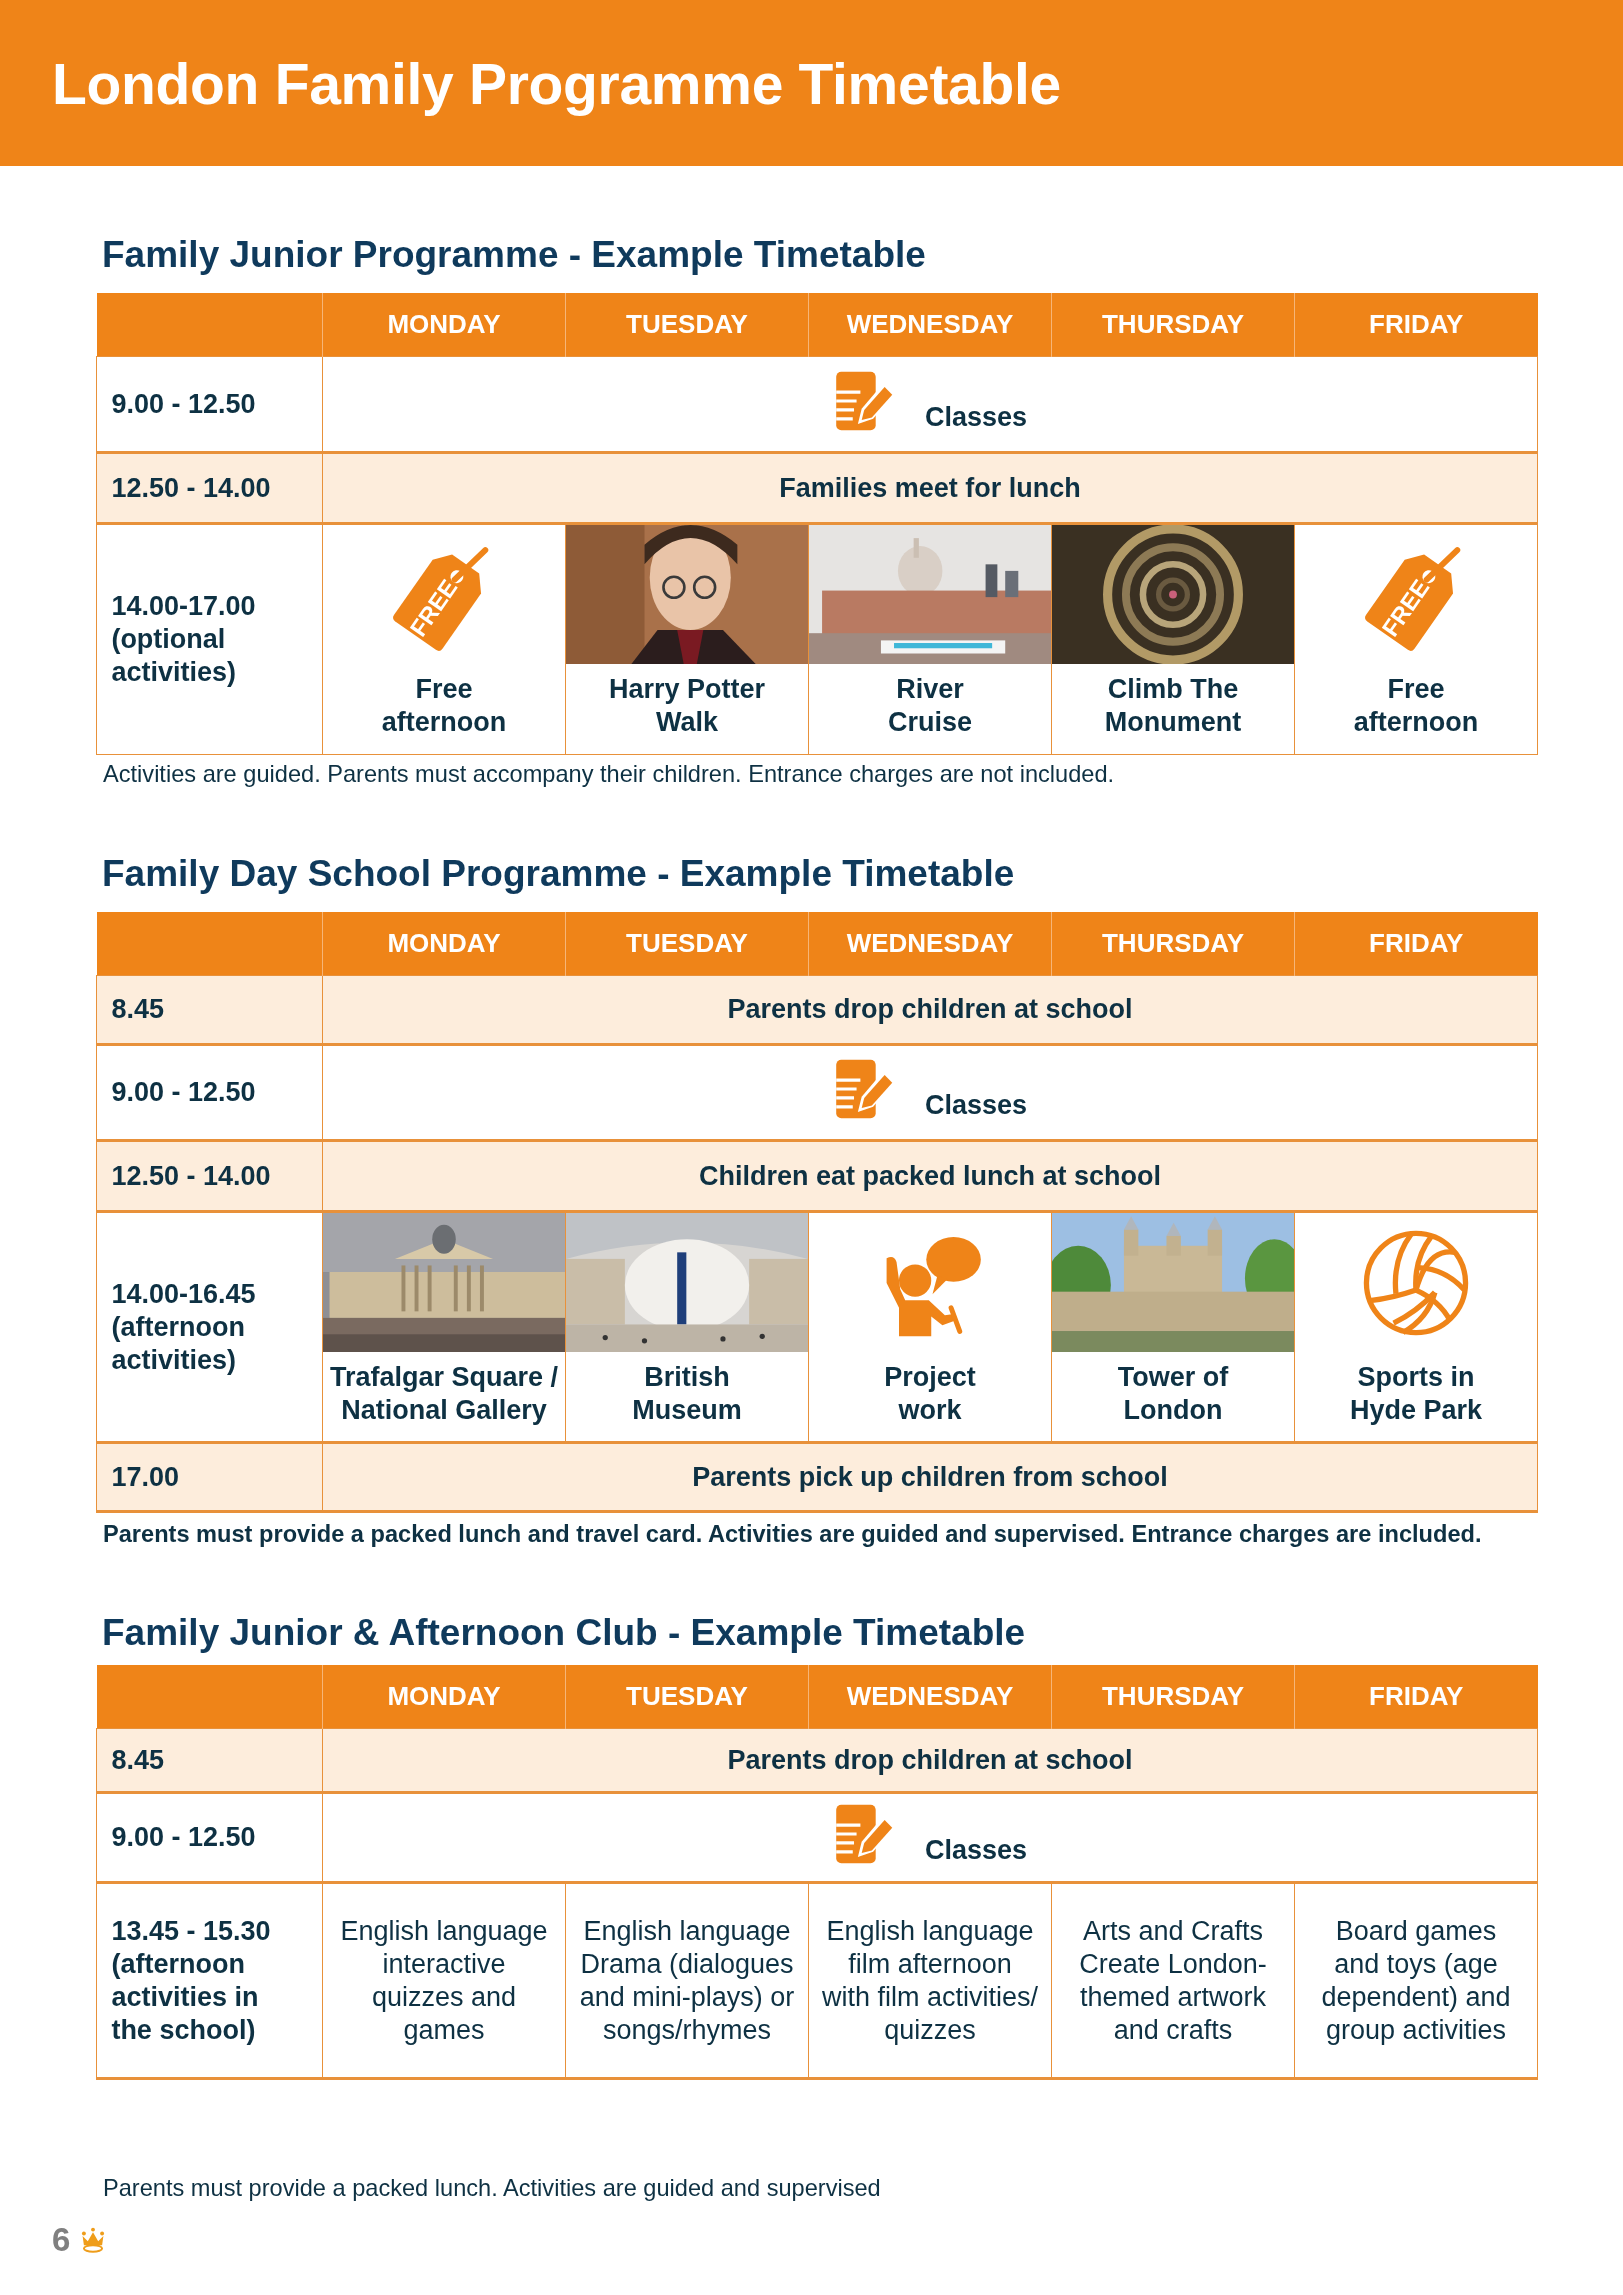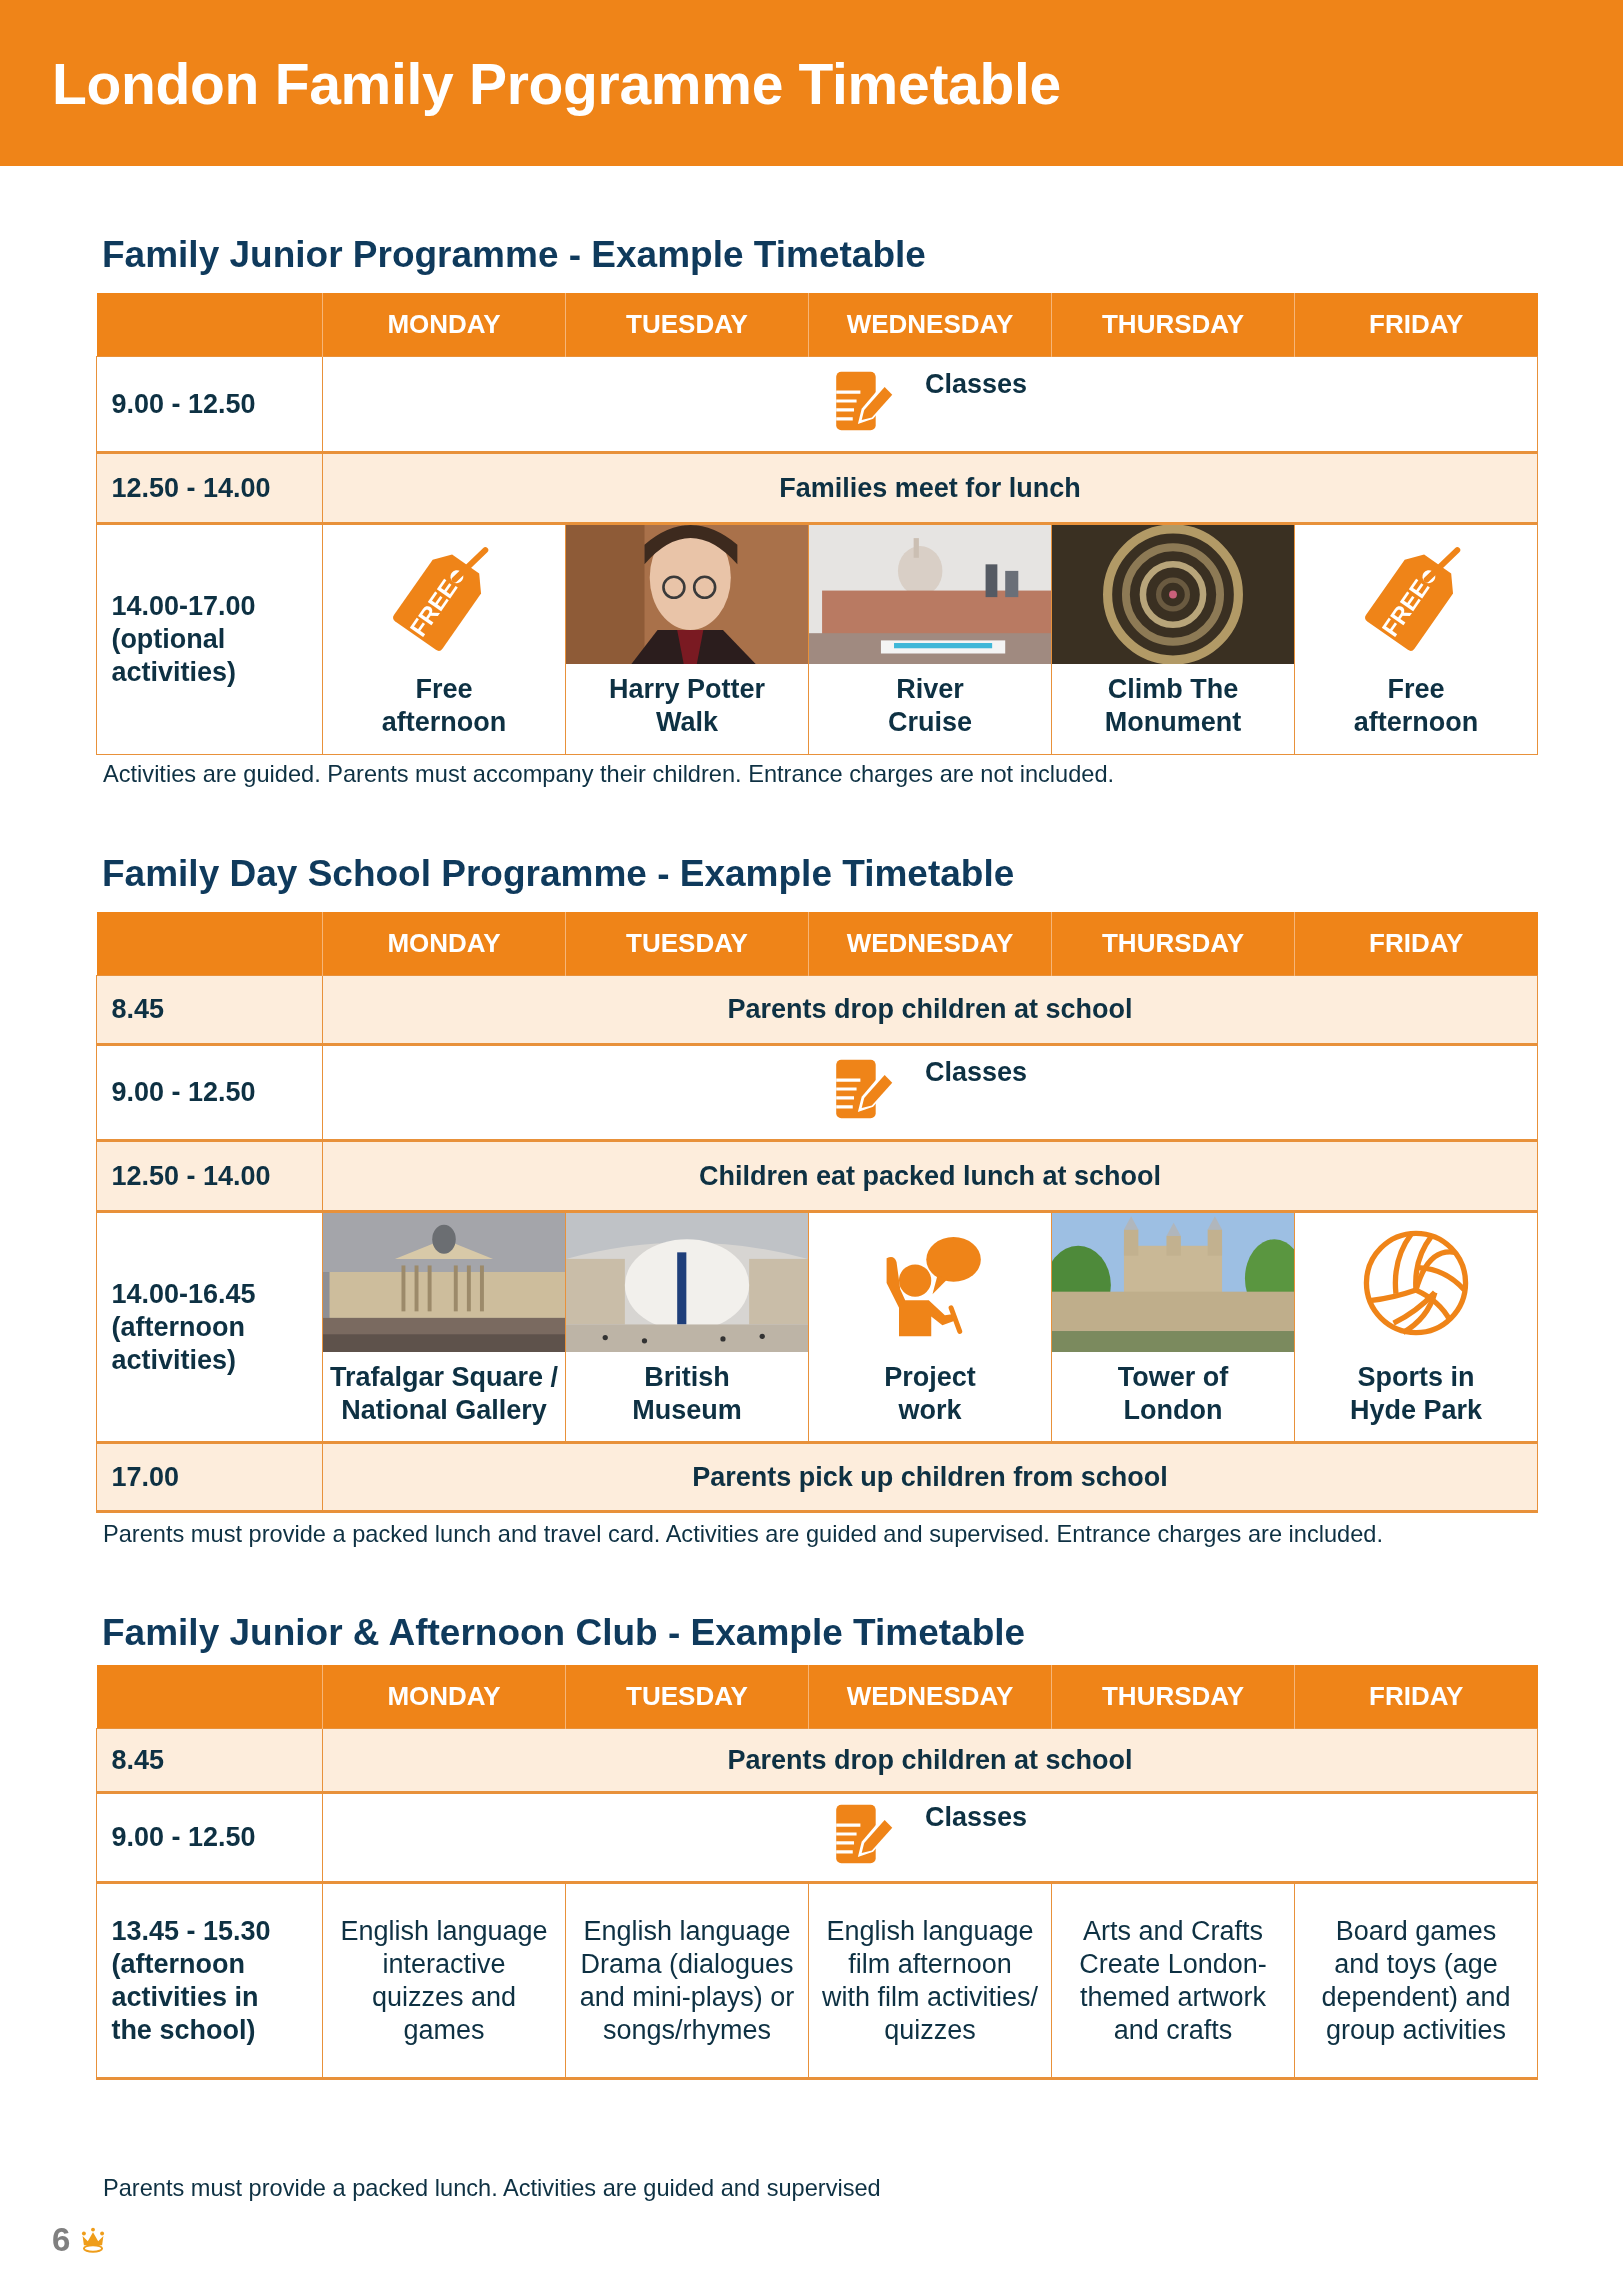--- a/index.html
+++ b/index.html
@@ -30,21 +30,21 @@
   }
   table.tt th:first-child { border-left:none; }
   table.tt td {
     border:1.3px solid #e8913a; padding:0; vertical-align:middle;
     font-size:27px; font-weight:bold;
   }
   table.tt tr.band td { border-top:3.3px solid #e8913a; border-bottom:3.3px solid #e8913a; }
   table.tt td.time { padding-left:14.4px; text-align:left; }
   table.tt tr.cream td { background:#fdeddc; }
   table.tt td.span { text-align:center; }
-  .classes-wrap { display:inline-flex; align-items:flex-start; gap:27px; }
+  .classes-wrap { display:inline-flex; align-items:flex-end; gap:27px; }
   .classes-wrap svg { width:65px; height:64px; }
   td.act { text-align:center; vertical-align:top !important; }
   .act-img { width:100%; height:139px; display:block; }
   .act-icon { height:139px; display:flex; align-items:center; justify-content:center; }
   .act-label { font-size:27px; font-weight:bold; line-height:33px; padding-top:9.2px; }
   td.plain { text-align:center; font-weight:normal !important; font-size:27px; line-height:33px; }
   td.time-multi { line-height:33px; vertical-align:middle; }
   .note {
     position:absolute; left:103px; margin:0; font-size:23.6px; color:#0e3143;
   }
@@ -357,21 +357,21 @@
             <div>Hyde Park</div>
           </div>
     </td>
   </tr>
   <tr class="cream band" style="height:69px;">
     <td class="time">17.00</td>
     <td class="span" colspan="5">Parents pick up children from school</td>
   </tr>
 </tbody>
   </table>
-<p class="note" style="top:1521px;">Parents must provide a packed lunch and travel card. Activities are guided and supervised. Entrance charges are included.</p>
+<p class="note" style="top:1521px;font-weight:bold;">Parents must provide a packed lunch and travel card. Activities are guided and supervised. Entrance charges are included.</p>
 
 <h2 class="section-title" style="top:1608px;">Family Junior &amp; Afternoon Club - Example Timetable</h2>
 <table class="tt" style="top:1665px;">
   <colgroup>
       <col class="lab">
       <col class="day">
       <col class="day">
       <col class="day">
       <col class="day">
       <col class="day">

